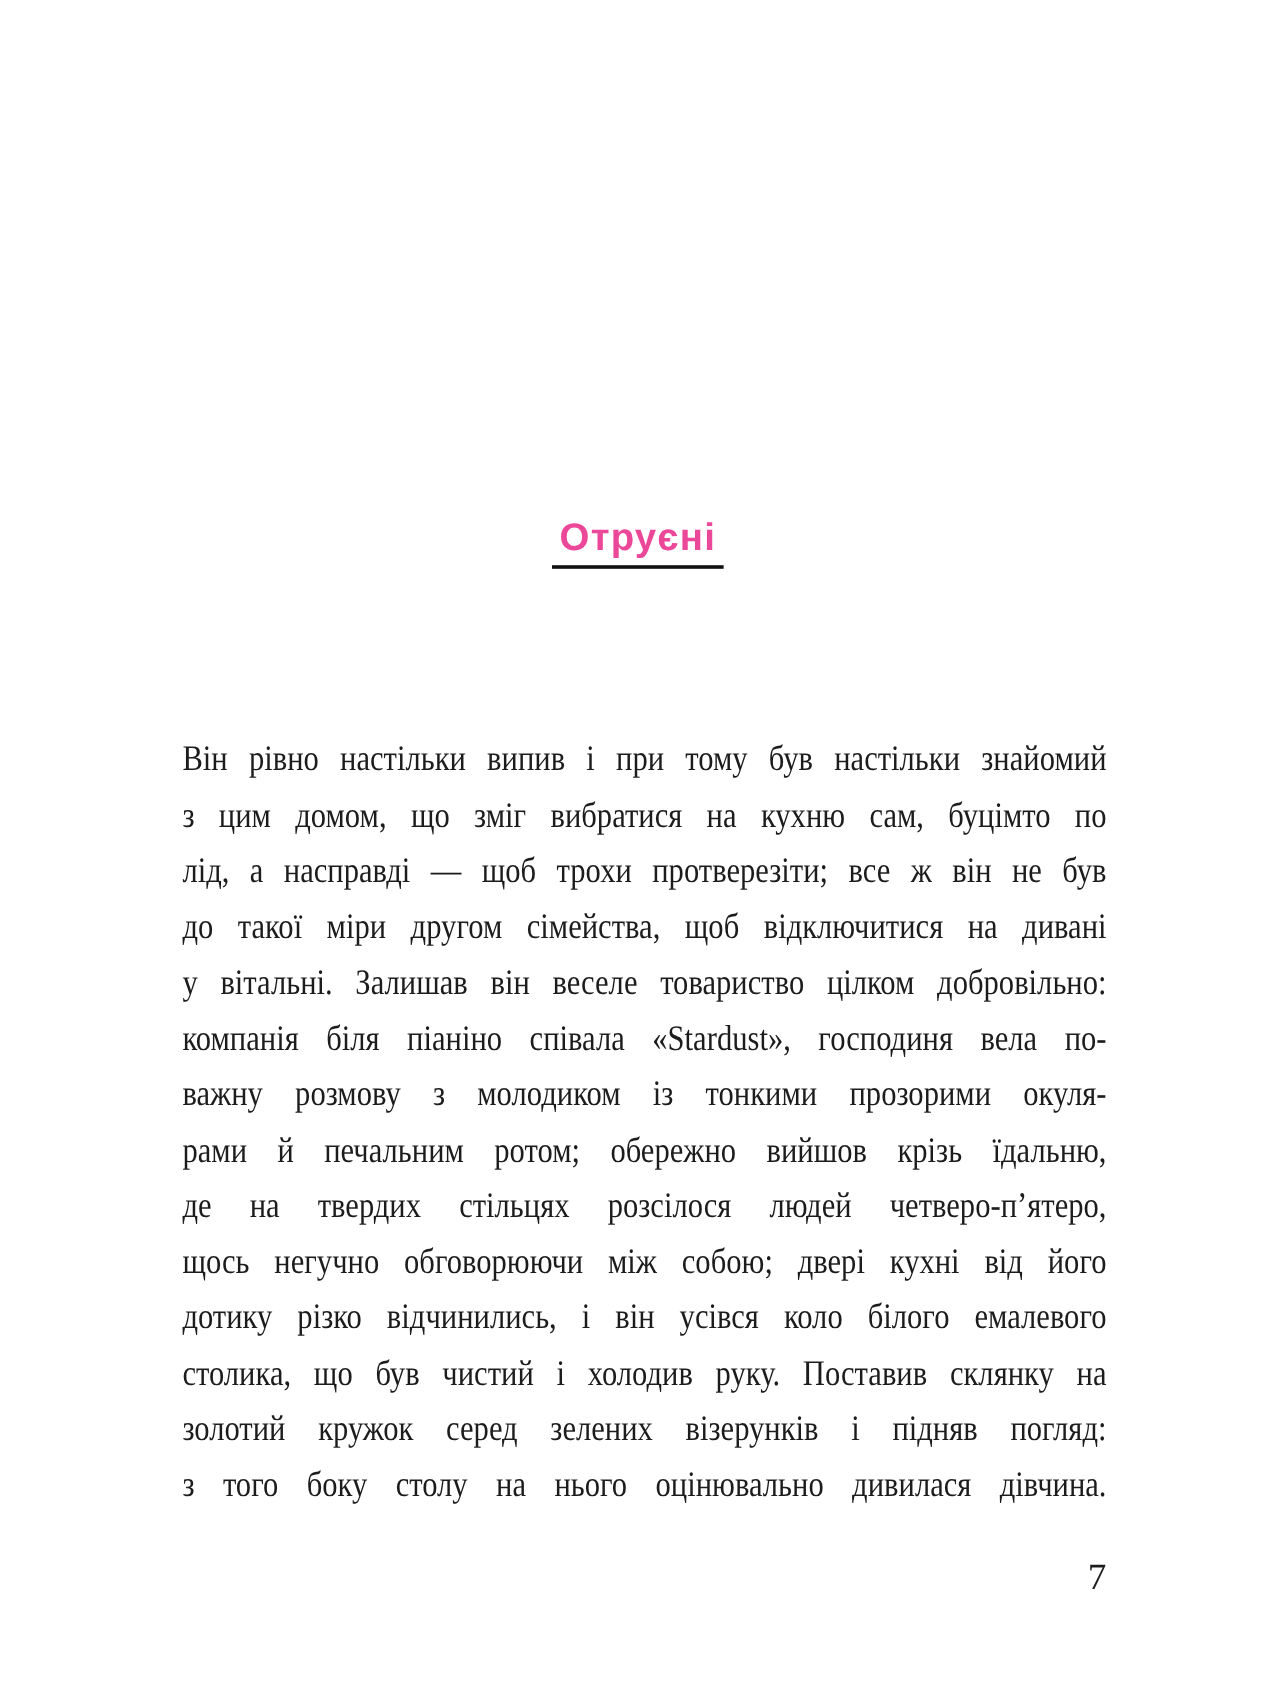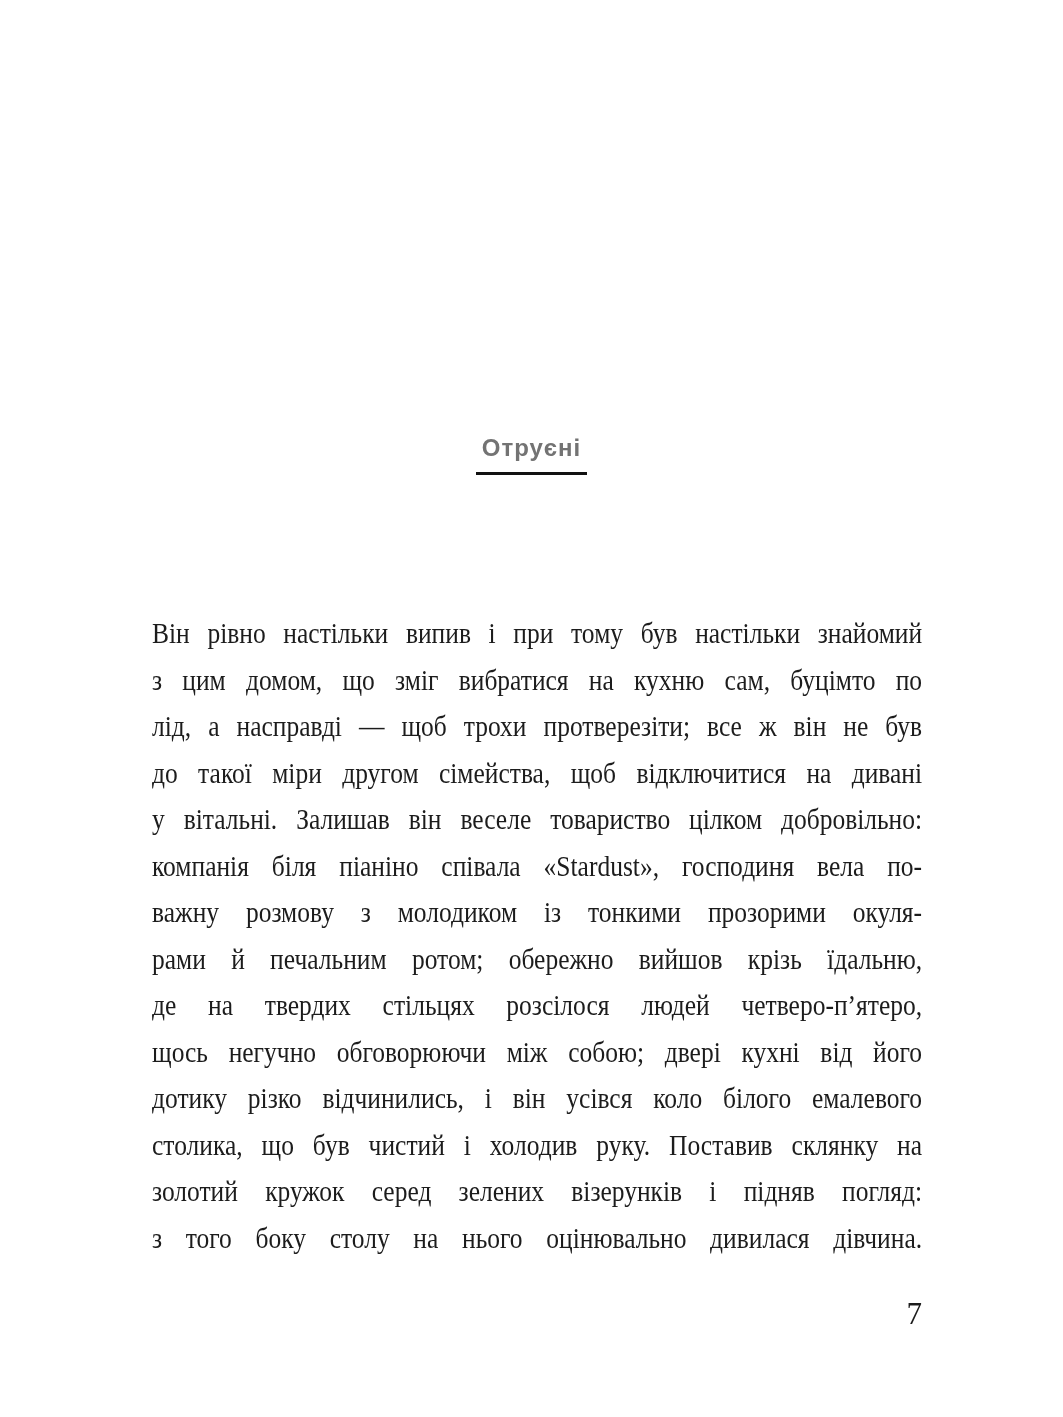--- a/index.html
+++ b/index.html
@@ -21,24 +21,24 @@
     top: 427px;
     left: 0;
     width: 100%;
     margin: 0;
     text-align: center;
   }
   .chapter-title .title-text {
     display: inline-block;
     font-family: "Liberation Sans", sans-serif;
     font-weight: 700;
-    font-size: 24px;
+    font-size: 32px;
     line-height: 40px;
     letter-spacing: 1px;
-    color: #737373;
+    color: #ec4899;
     padding: 0 6px 4px 6px;
     border-bottom: 3px solid #111111;
   }
   .body-text {
     position: absolute;
     top: 610px;
     left: 152px;
     width: 906px;
     transform: scaleX(0.85);
     transform-origin: 0 0;

